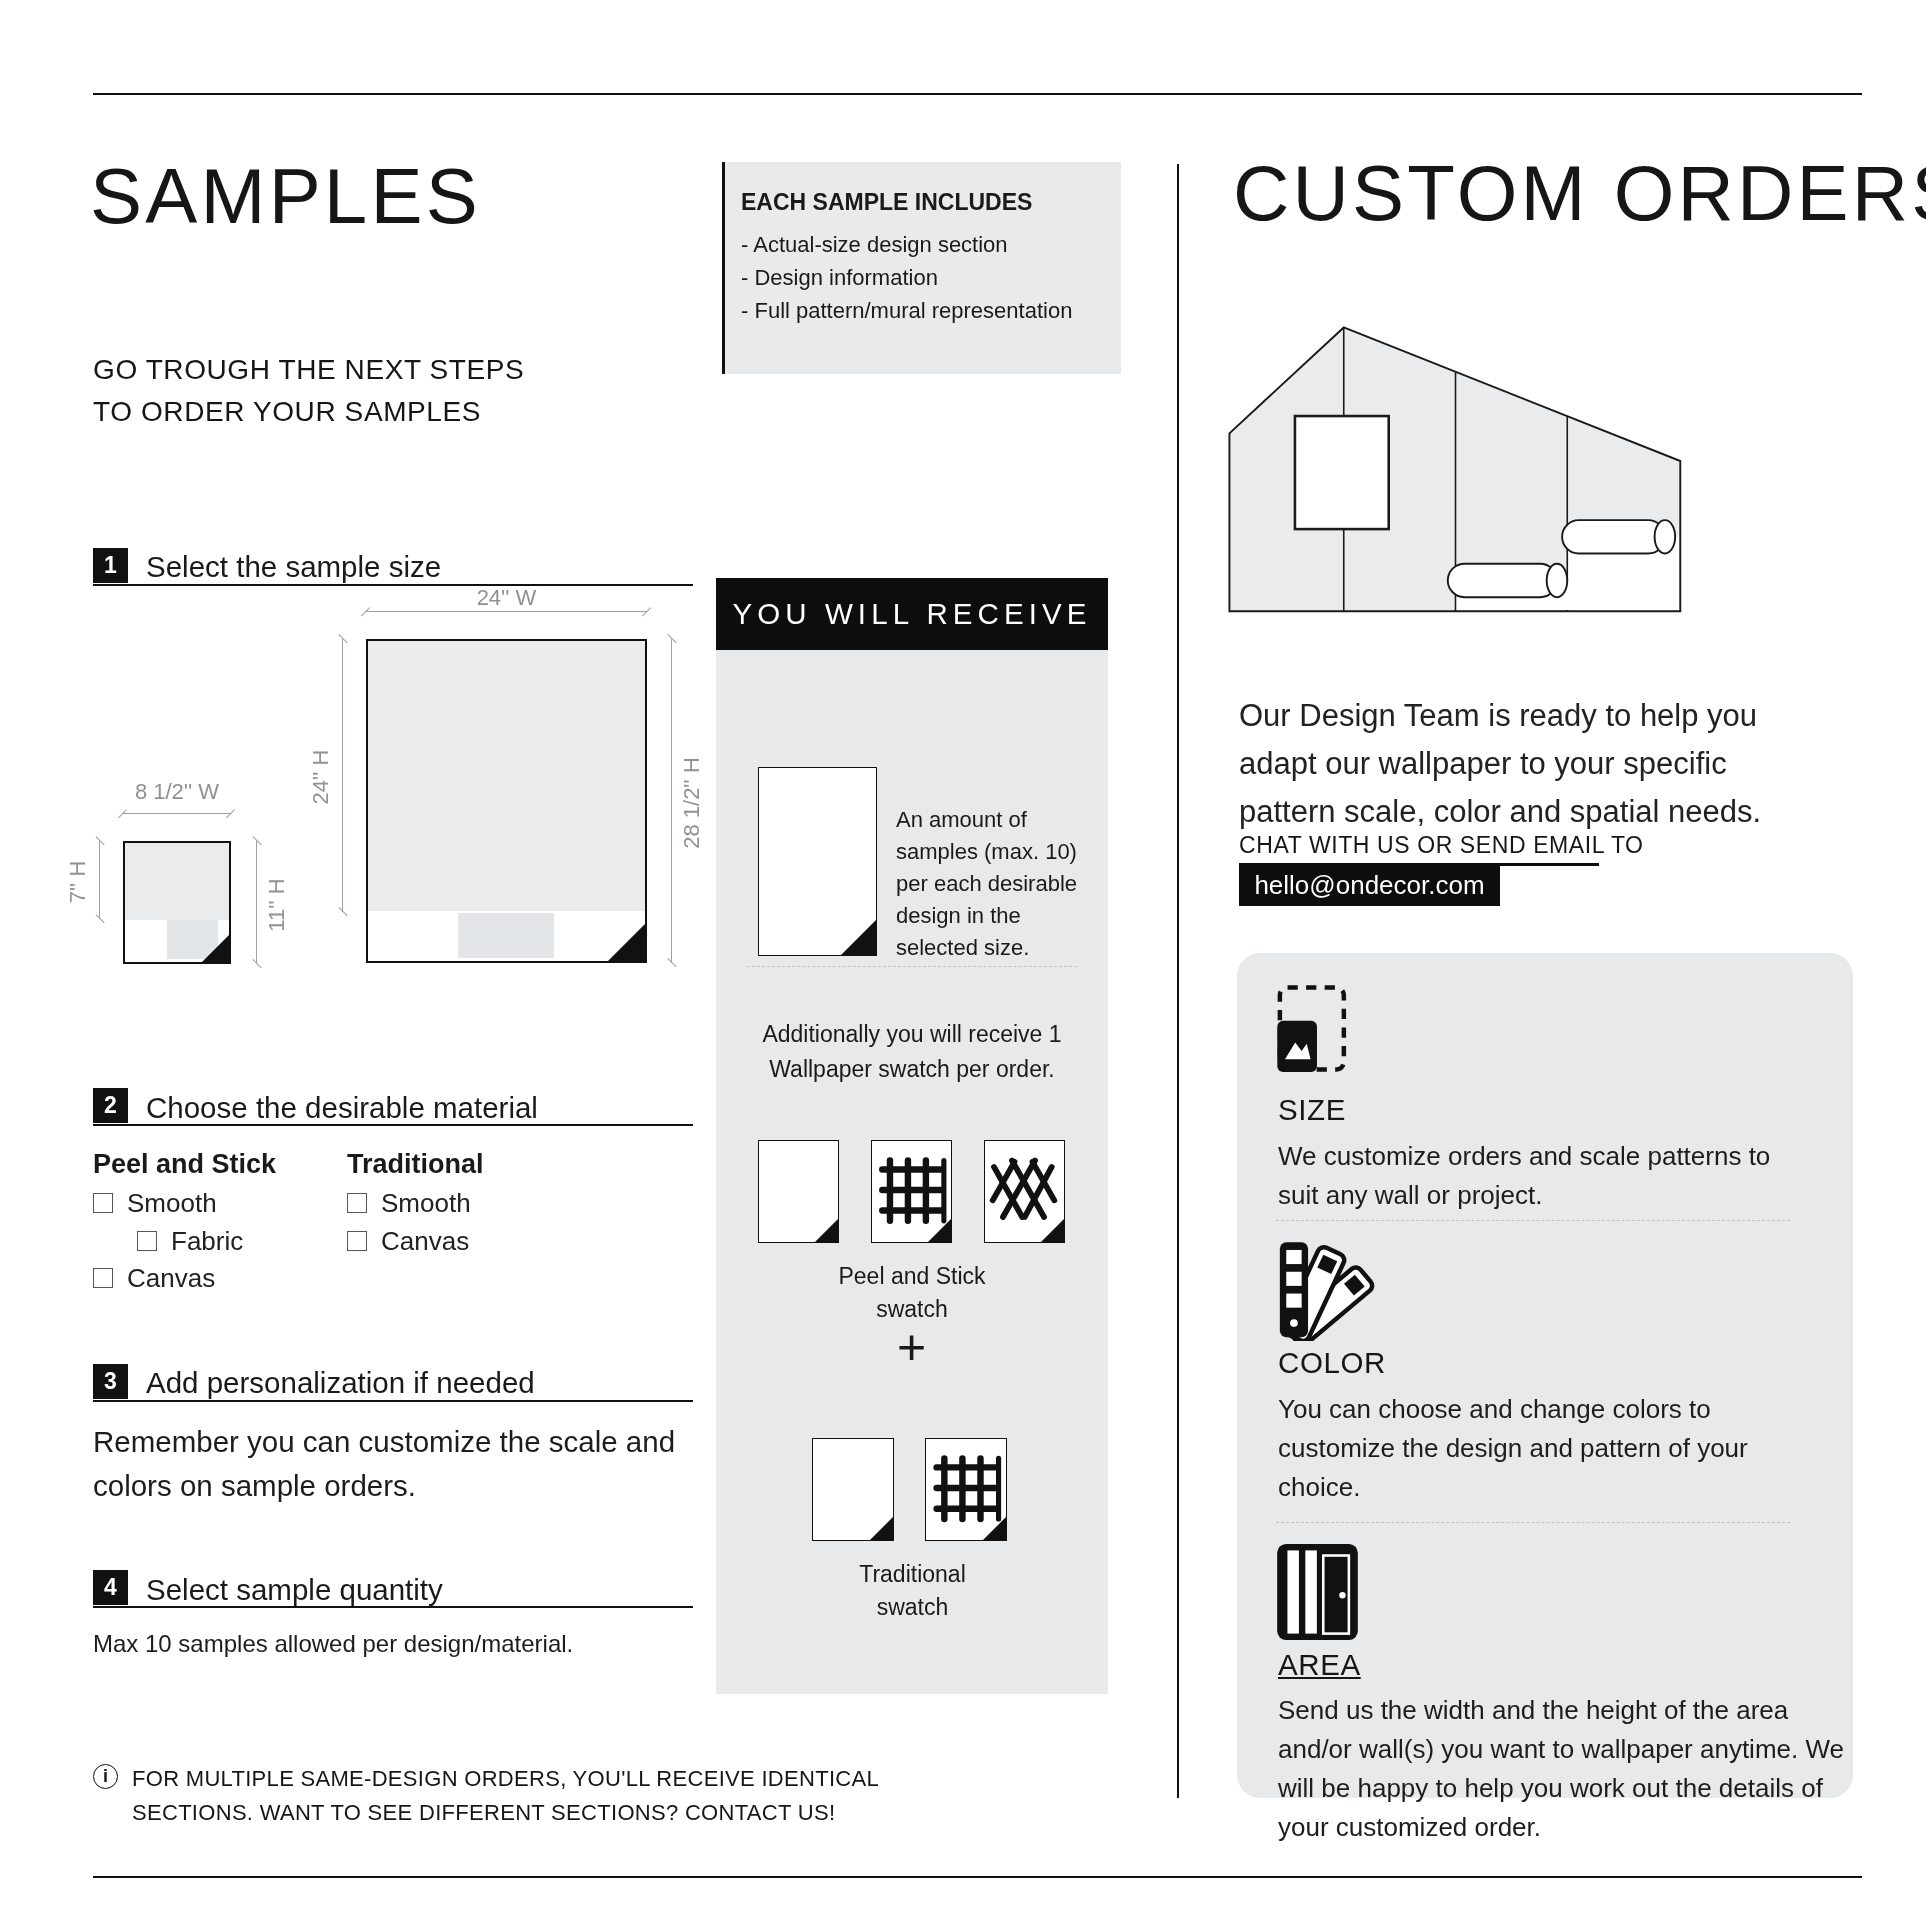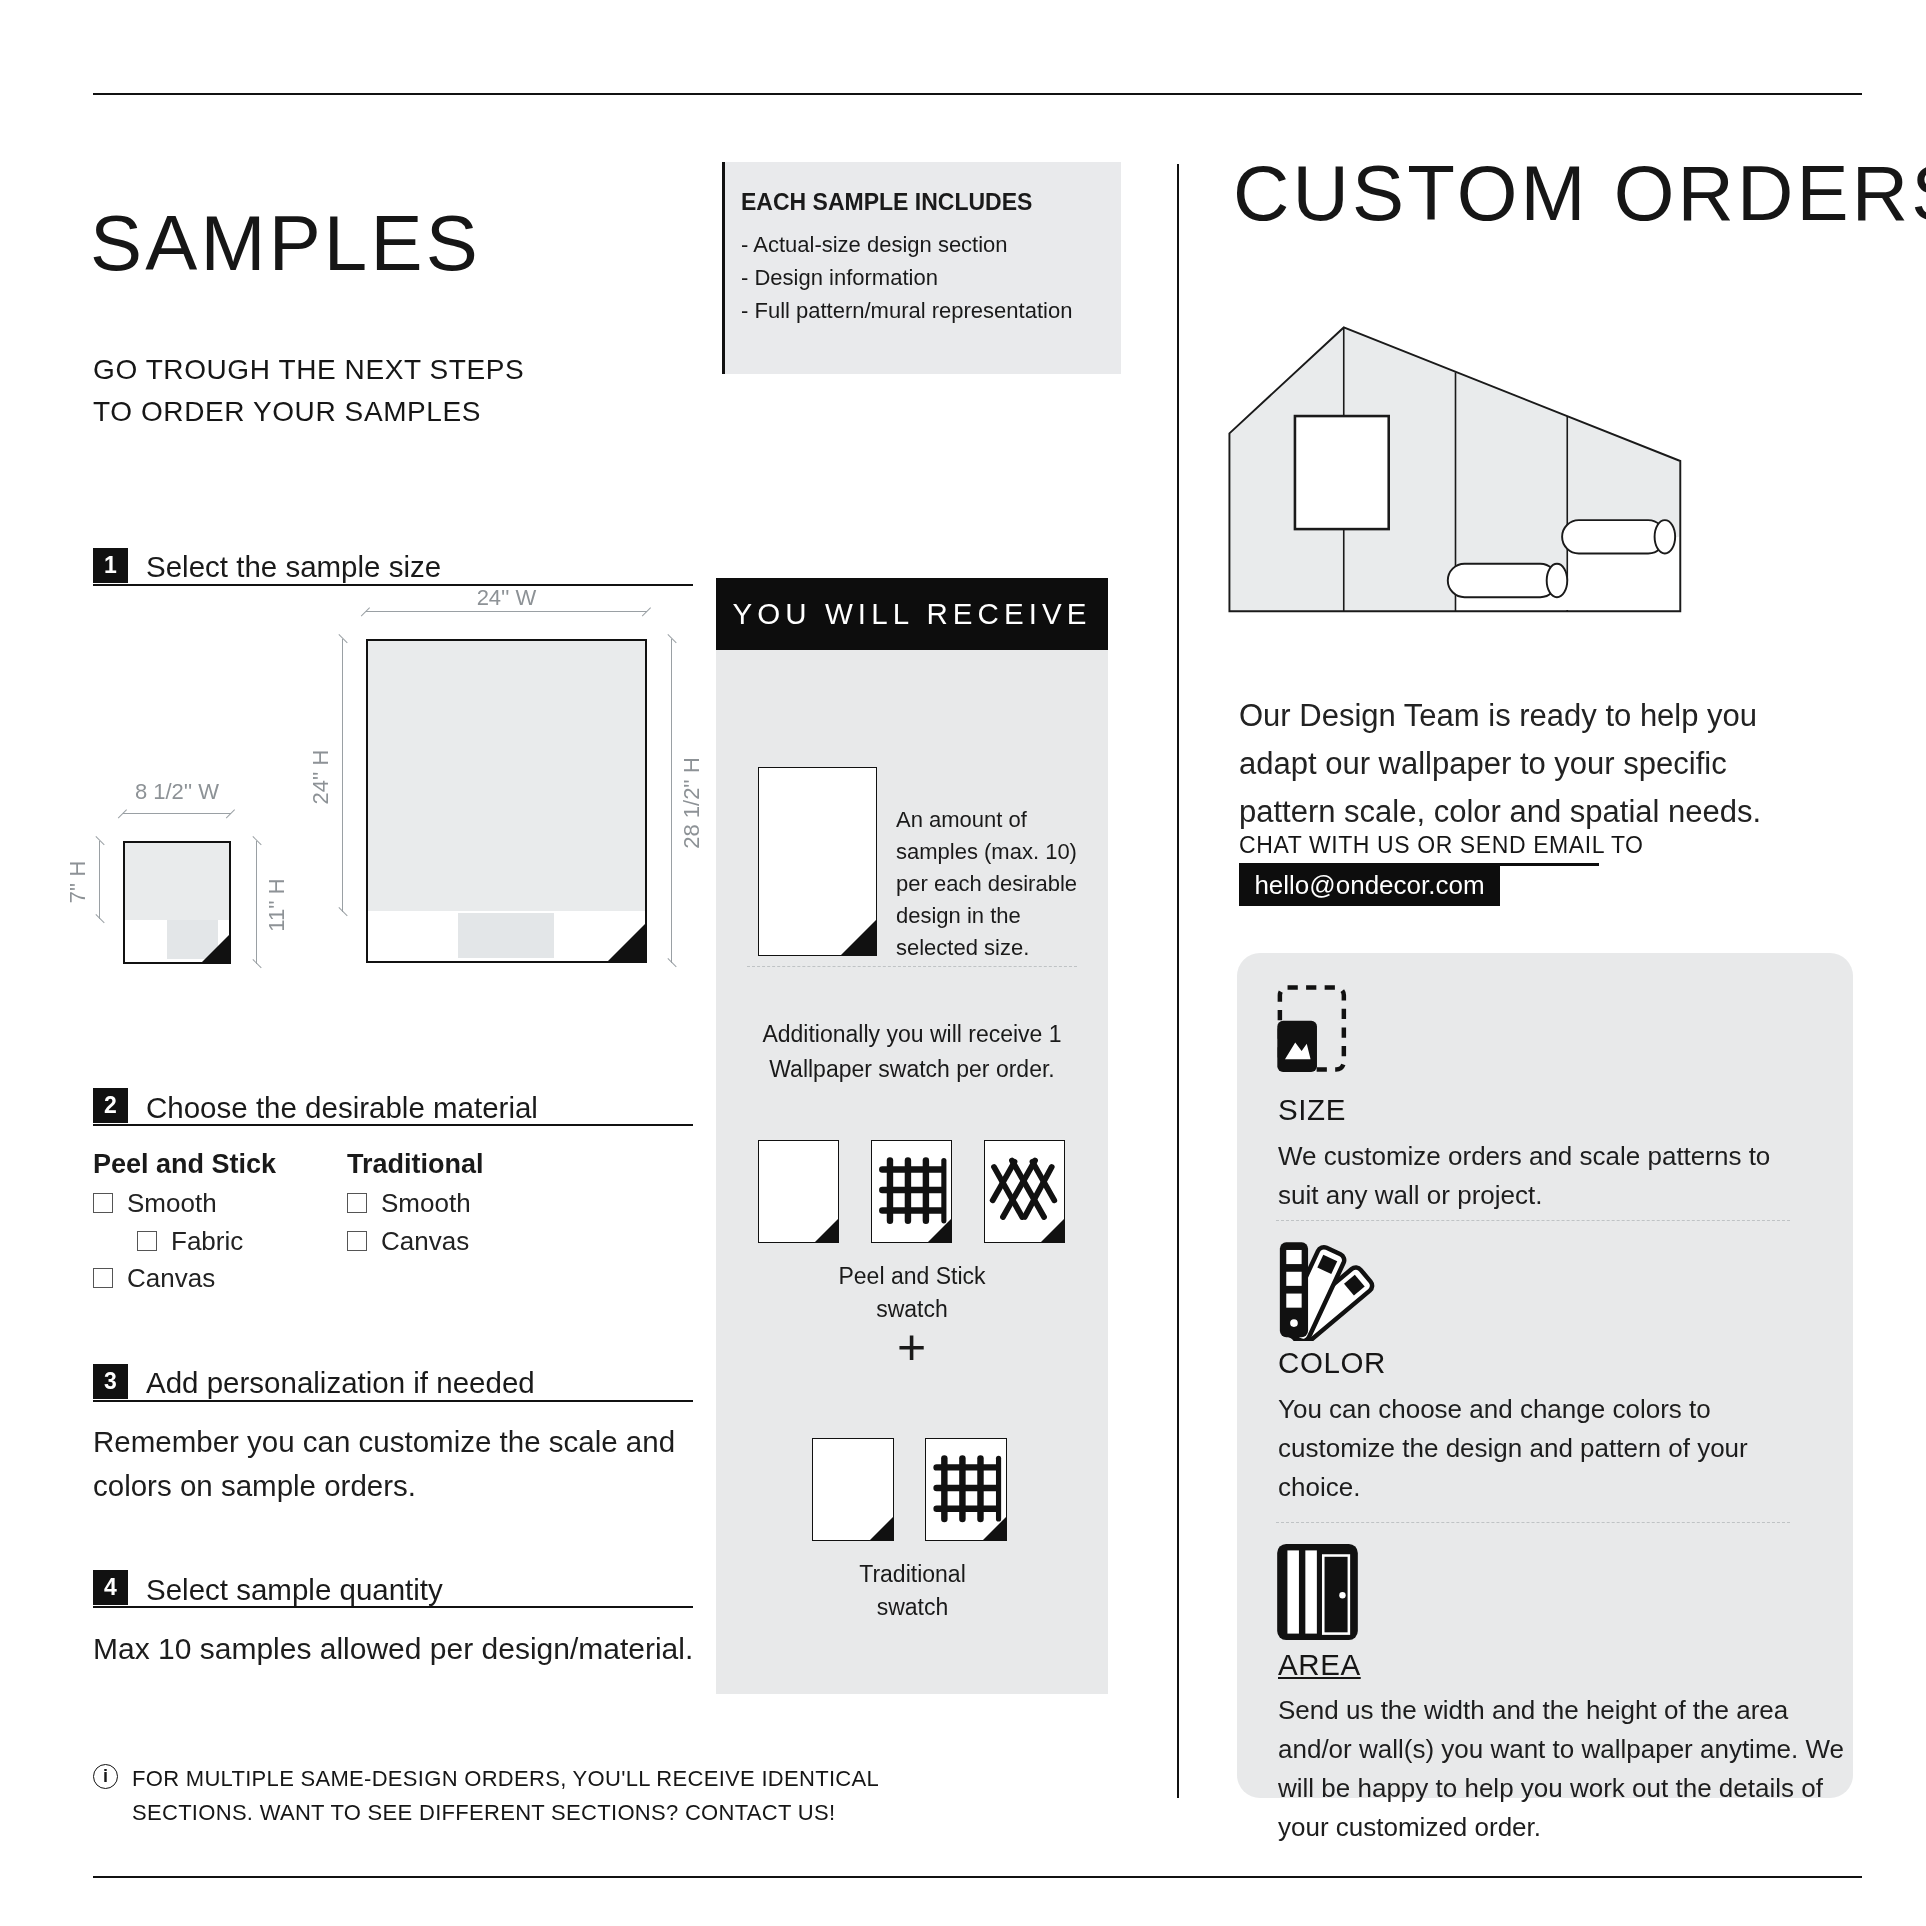--- a/index.html
+++ b/index.html
@@ -56,21 +56,21 @@
 </style>
 </head>
 <body>
 
 <div id="canvas">
 
   <div class="rule" style="left:93px;top:93px;width:1769px;"></div>
   <div class="rule" style="left:93px;top:1876px;width:1769px;"></div>
   <div class="vrule" style="left:1177px;top:164px;height:1634px;"></div>
 
-  <div class="abs display-title" style="left:90px;top:151px;margin-top:47px;">SAMPLES</div>
+  <div class="abs display-title" style="left:90px;top:151px;">SAMPLES</div>
   <div class="abs intro-caps" style="left:93px;top:302px;width:449px;">GO TROUGH THE NEXT STEPS TO ORDER YOUR SAMPLES</div>
 
   <div class="includes-box">
     <div class="includes-title">EACH SAMPLE INCLUDES</div>
     <div class="includes-item">Actual-size design section</div>
     <div class="includes-item">Design information</div>
     <div class="includes-item">Full pattern/mural representation</div>
   </div>
 
   <div class="stepnum" style="left:93px;top:548px;">1</div>
@@ -115,21 +115,21 @@
   <div class="mat-opt" style="left:347px;top:1226px;"><span class="cb"></span><span>Canvas</span></div>
 
   <div class="stepnum" style="left:93px;top:1364px;">3</div>
   <div class="steptitle" style="left:146px;top:1366px;">Add personalization if needed</div>
   <div class="rule" style="left:93px;top:1400px;width:600px;"></div>
   <div class="body-note" style="left:93px;top:1420px;width:604px;">Remember you can customize the scale and colors on sample orders.</div>
 
   <div class="stepnum" style="left:93px;top:1570px;">4</div>
   <div class="steptitle" style="left:146px;top:1573px;">Select sample quantity</div>
   <div class="rule" style="left:93px;top:1606px;width:600px;"></div>
-  <div class="body-note" style="left:93px;top:1626px;width:642px;font-size:30px;">Max 10 samples allowed per design/material.</div>
+  <div class="body-note" style="left:93px;top:1626px;width:642px;font-size:24px;">Max 10 samples allowed per design/material.</div>
 
   <div class="foot-ico" style="left:93px;top:1764px;">i</div>
   <div class="foot-text" style="left:132px;top:1762px;width:758px;">FOR MULTIPLE SAME-DESIGN ORDERS, YOU'LL RECEIVE IDENTICAL SECTIONS. WANT TO SEE DIFFERENT SECTIONS? CONTACT US!</div>
 
   <div class="receive-bar">YOU WILL RECEIVE</div>
   <div class="receive-panel">
     <div class="page-icon" style="left:42px;top:117px;width:119px;height:189px;">
       <div class="fold" style="width:35px;height:35px;"></div>
     </div>
     <div class="abs" style="left:180px;top:154px;width:207px;font-size:22px;line-height:1.45;">An amount of samples (max. 10) per each desirable design in the selected size.</div>

